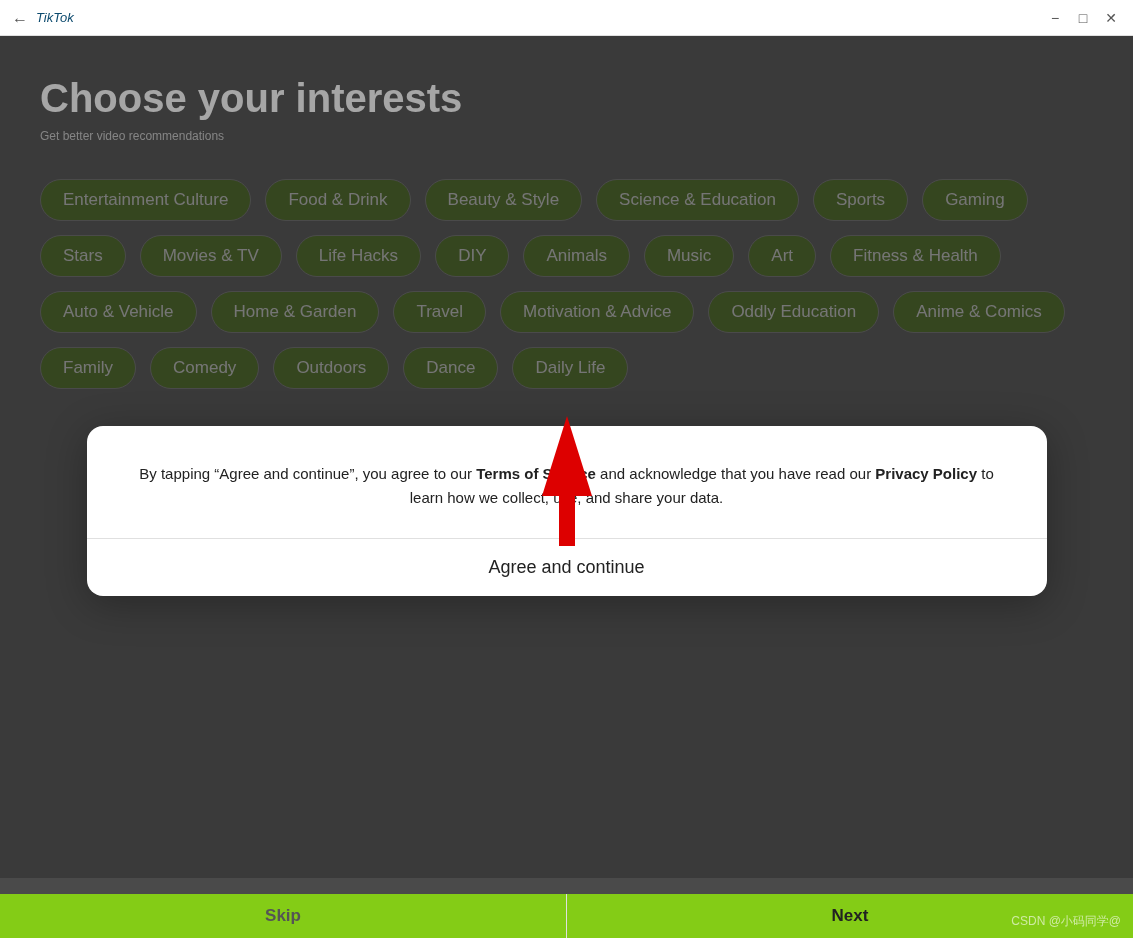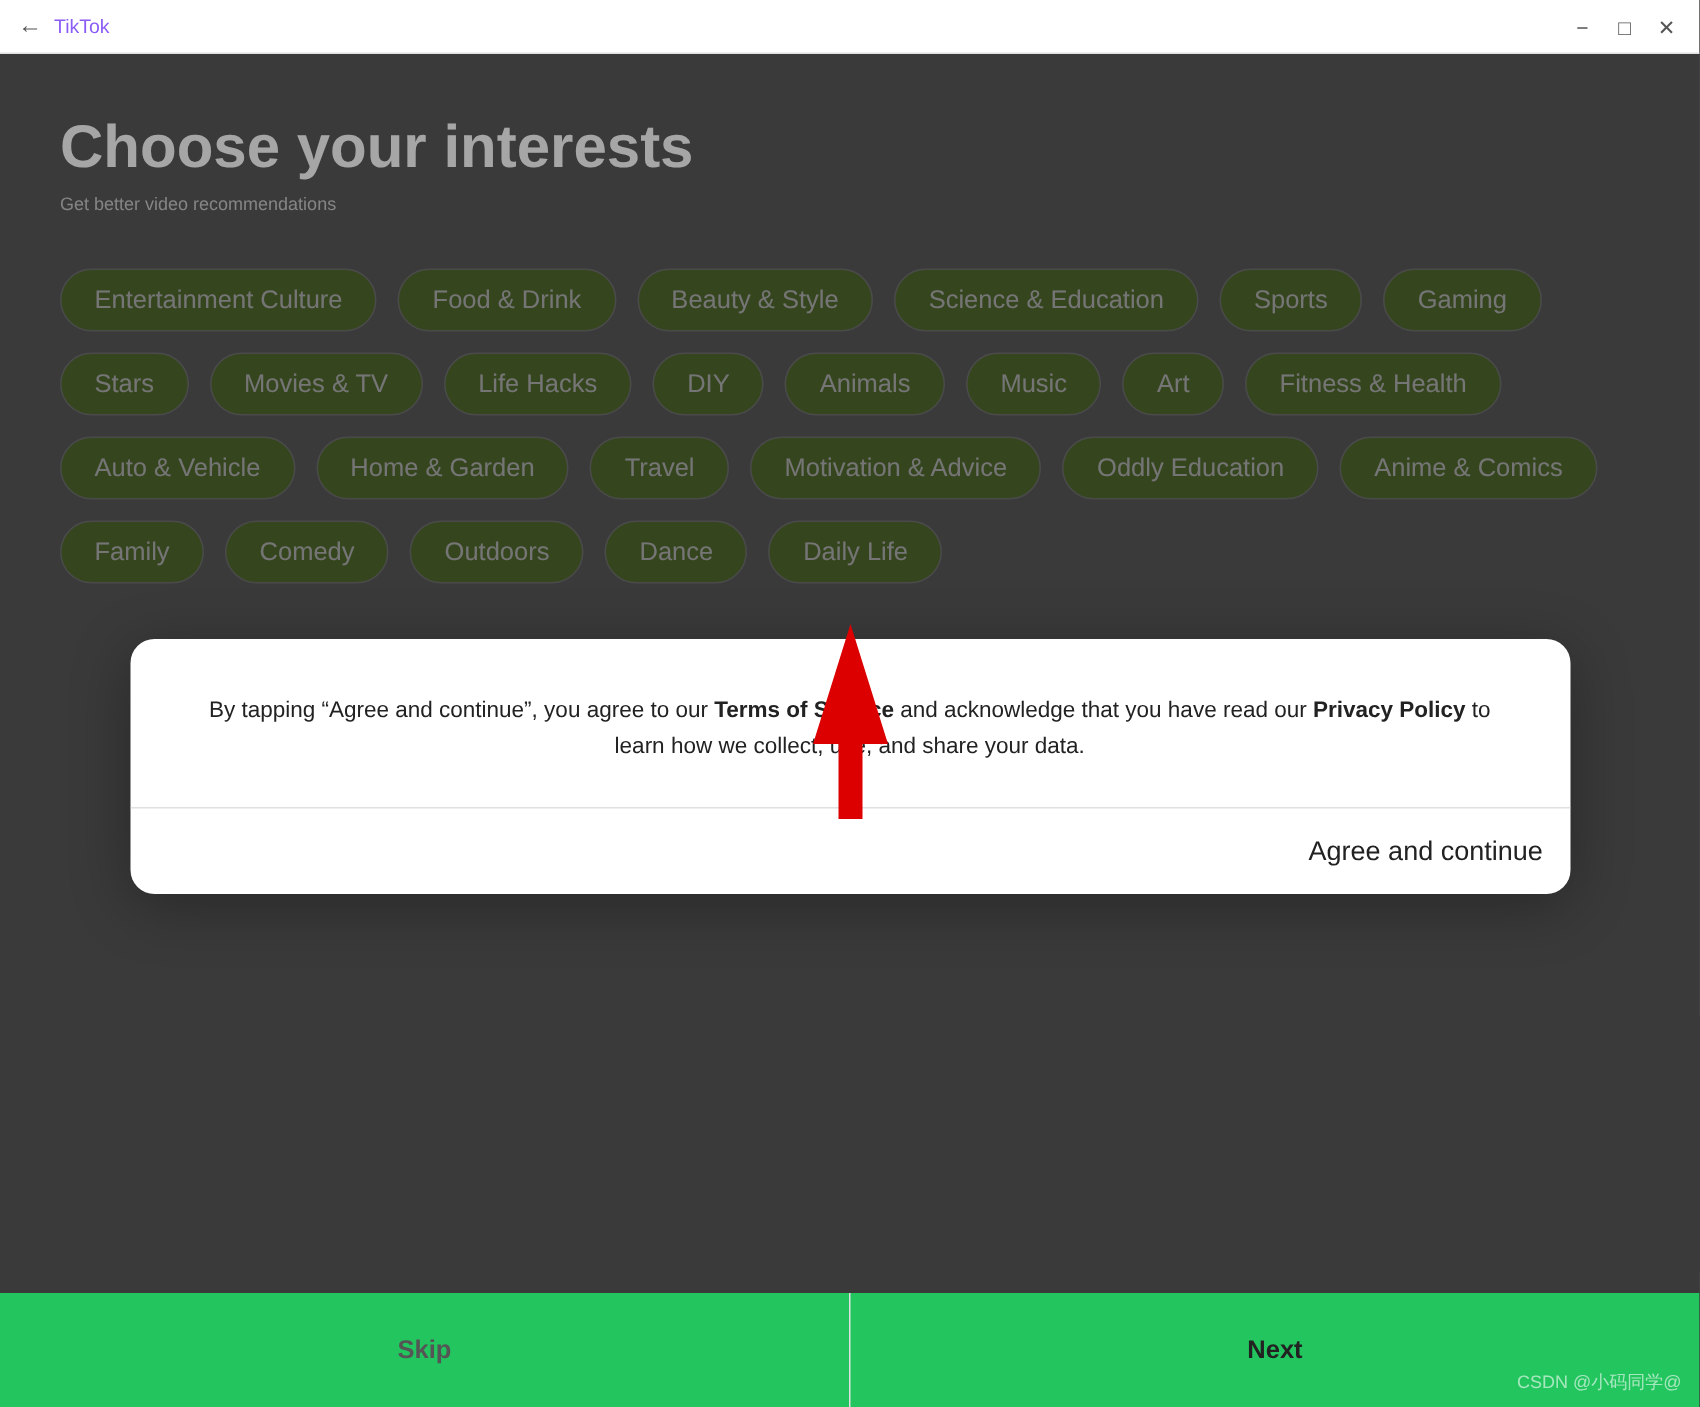--- a/index.html
+++ b/index.html
@@ -22,22 +22,23 @@
       padding: 0 12px;
       border-bottom: 1px solid #e0e0e0;
     }
     .title-bar-left {
       display: flex;
       align-items: center;
       gap: 8px;
     }
     .title-bar-title {
       font-size: 13px;
-      color: #8b5cf6;
+      color: #0c4a6e;
       font-weight: 500;
+      font-style: italic;
     }
     .title-bar-controls {
       display: flex;
       gap: 8px;
     }
     .title-bar-btn {
       width: 20px;
       height: 20px;
       display: flex;
       align-items: center;
@@ -125,39 +126,39 @@
       border-bottom: 1px solid #e0e0e0;
     }
 
     .modal-body .bold-link {
       font-weight: 700;
     }
 
     .modal-action {
       display: flex;
       align-items: center;
-      justify-content: flex-end;
+      justify-content: center;
       padding: 18px;
       cursor: pointer;
     }
 
     .modal-action-label {
       font-size: 18px;
       font-weight: 500;
       color: #222;
     }
 
     
     .bottom-bar {
       position: absolute;
       bottom: 0;
       left: 0;
       right: 0;
-      height: 76px;
-      background: #22c55e;
+      height: 44px;
+      background: #84cc16;
       display: flex;
     }
     .bottom-btn {
       flex: 1;
       display: flex;
       align-items: center;
       justify-content: center;
       font-size: 17px;
       font-weight: 600;
       color: #333;

